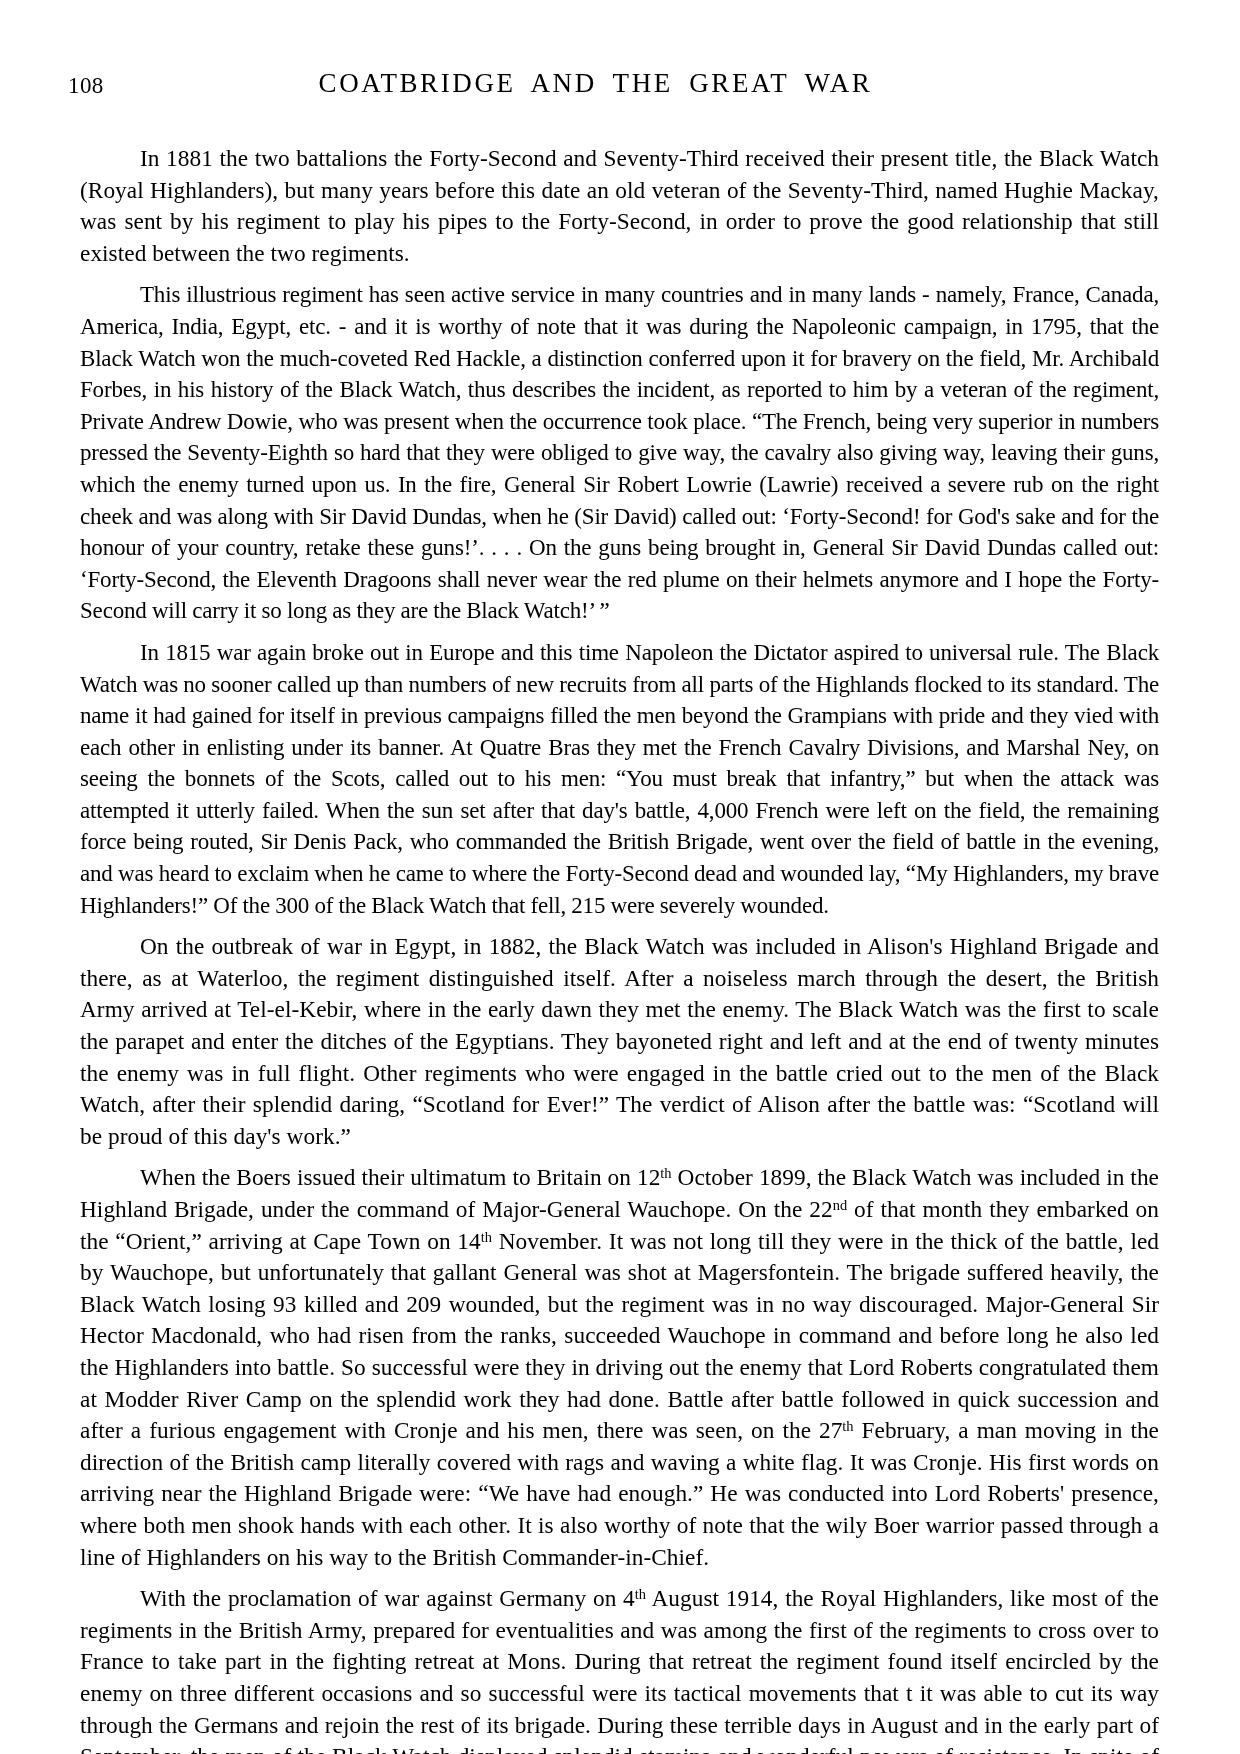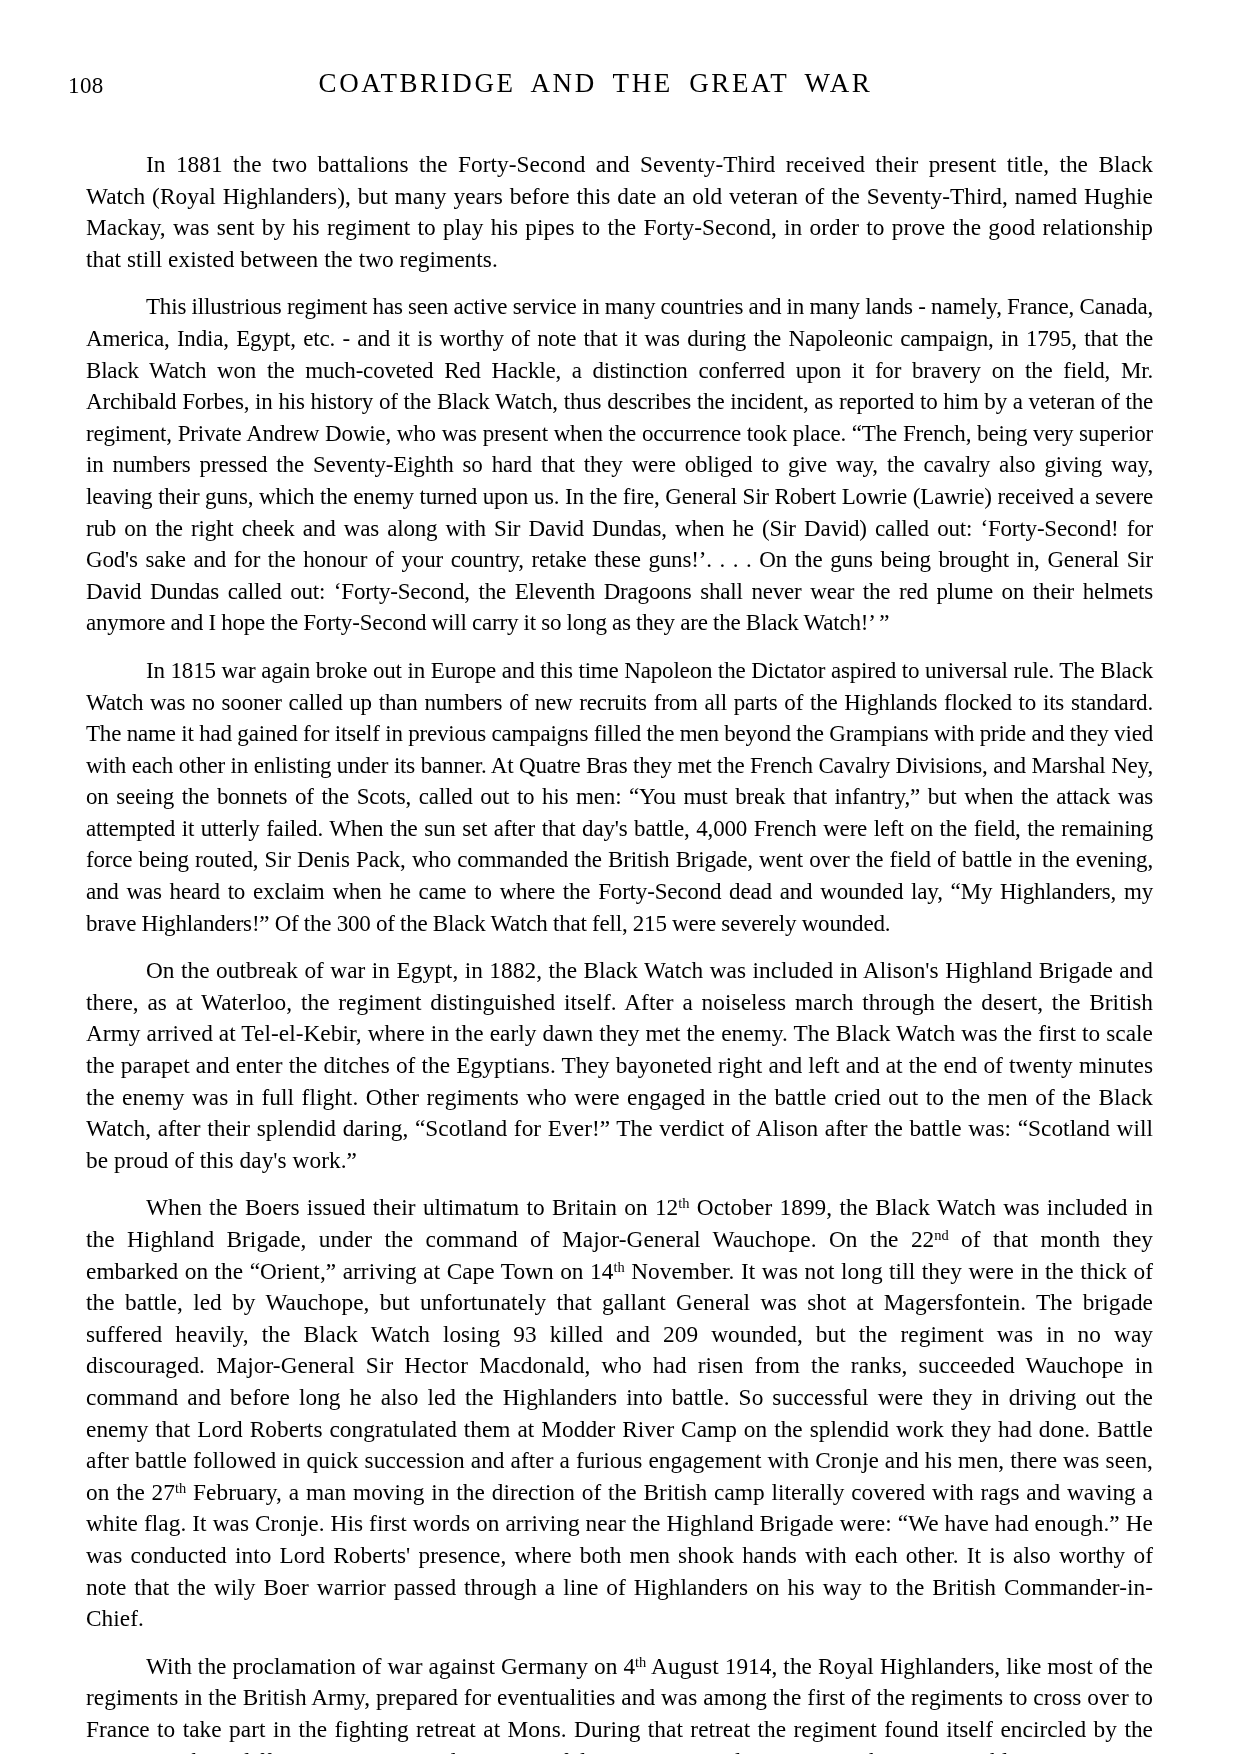--- a/index.html
+++ b/index.html
@@ -50,21 +50,21 @@
   }
 
   
   .textblock {
     position: absolute;
     left: 70px;
     top: 133px;
     width: 1099px;
   }
   p.para {
-    margin: 16px;
+    margin: 10px;
     padding: 0;
     text-indent: 60px;
     text-align: justify;
     text-justify: inter-word;
     font-size: 23.3px;
     line-height: 31.6px;
     letter-spacing: 0.05px;
     hyphens: none;
     -webkit-hyphens: none;
   }

